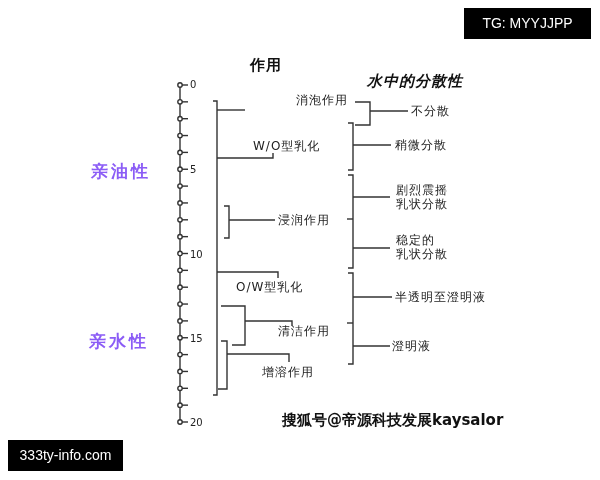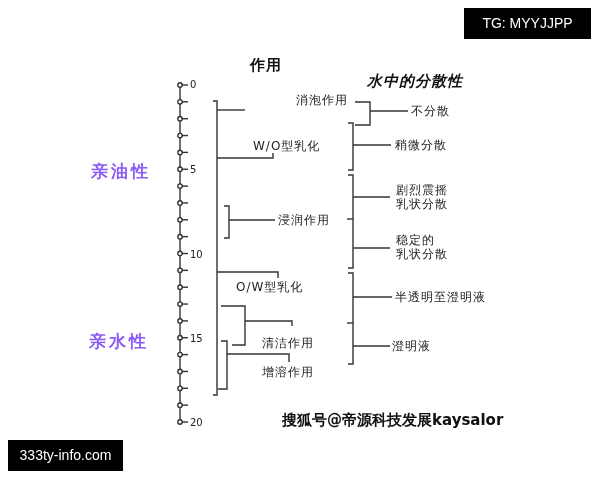--- a/index.html
+++ b/index.html
@@ -109,21 +109,21 @@
 <div class="abs tick" style="left:190px;top:79px;">0</div>
 <div class="abs tick" style="left:190px;top:164px;">5</div>
 <div class="abs tick" style="left:190px;top:249px;">10</div>
 <div class="abs tick" style="left:190px;top:333px;">15</div>
 <div class="abs tick" style="left:190px;top:417px;">20</div>
 
 <div class="abs lbl" style="left:248px;top:93px;margin-left:48px;">消泡作用</div>
 <div class="abs lbl" style="left:253px;top:139px;">W/O型乳化</div>
 <div class="abs lbl" style="left:278px;top:213px;">浸润作用</div>
 <div class="abs lbl" style="left:236px;top:280px;">O/W型乳化</div>
-<div class="abs lbl" style="left:262px;top:324px;margin-top:12px;">清洁作用</div>
+<div class="abs lbl" style="left:278px;top:324px;">清洁作用</div>
 <div class="abs lbl" style="left:262px;top:365px;">增溶作用</div>
 
 <div class="abs lbl" style="left:411px;top:104px;">不分散</div>
 <div class="abs lbl" style="left:395px;top:138px;">稍微分散</div>
 <div class="abs lbl" style="left:396px;top:183px;">剧烈震摇</div>
 <div class="abs lbl" style="left:396px;top:197px;">乳状分散</div>
 <div class="abs lbl" style="left:396px;top:233px;">稳定的</div>
 <div class="abs lbl" style="left:396px;top:247px;">乳状分散</div>
 <div class="abs lbl" style="left:395px;top:290px;">半透明至澄明液</div>
 <div class="abs lbl" style="left:392px;top:339px;">澄明液</div>

